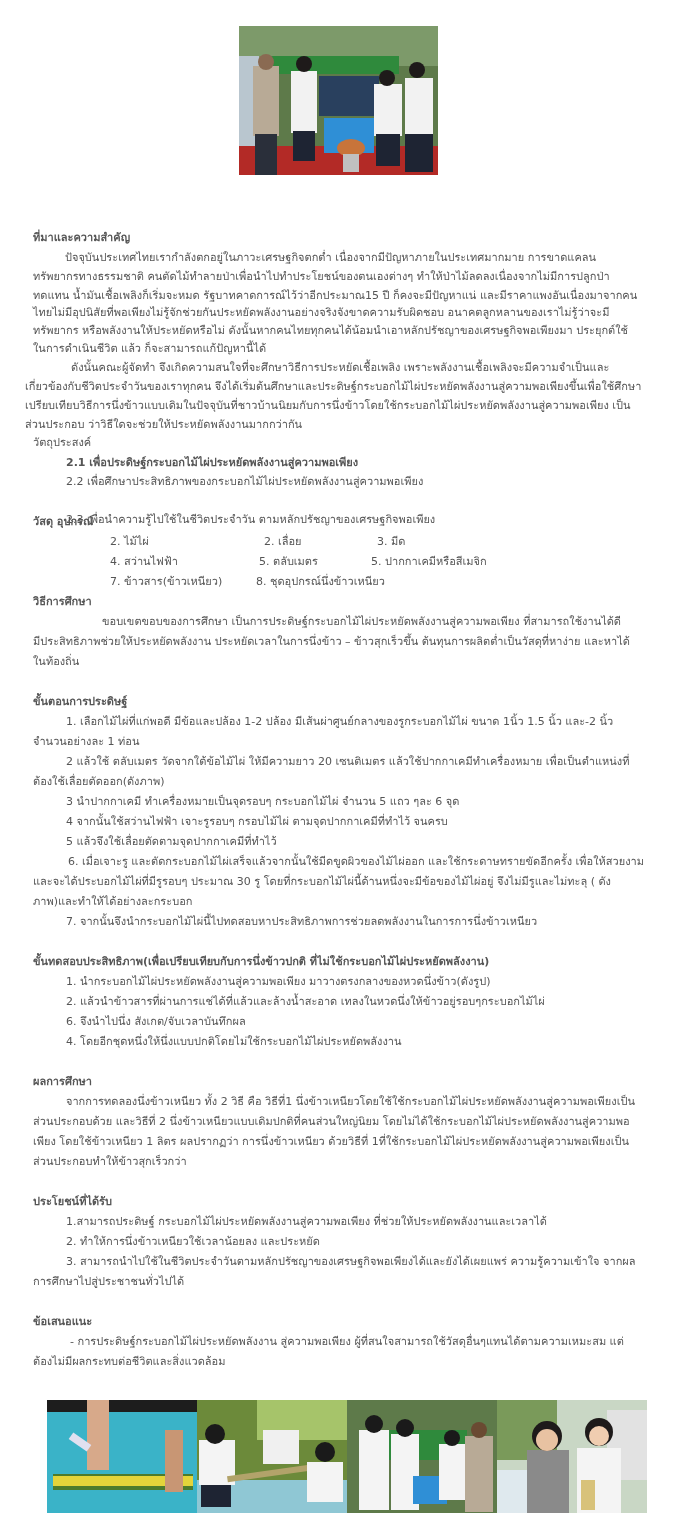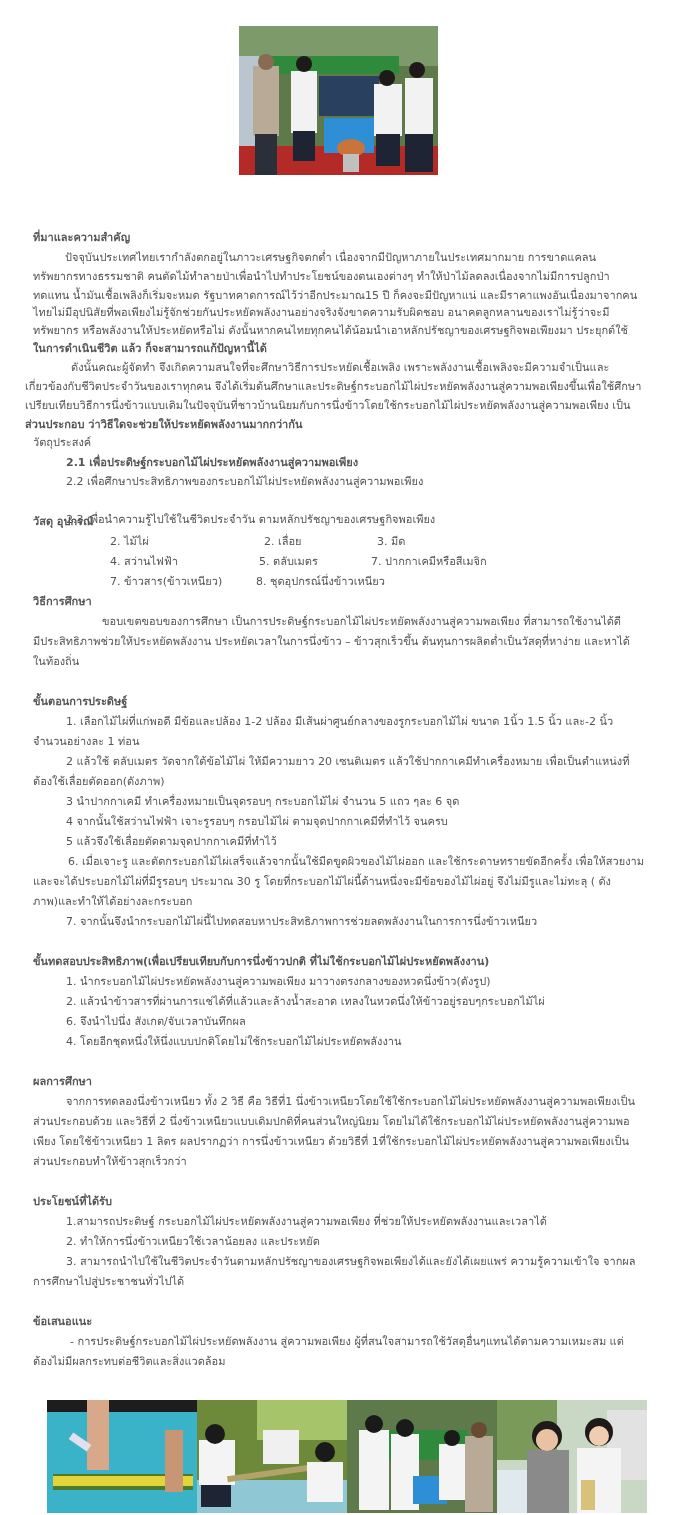--- a/index.html
+++ b/index.html
@@ -46,39 +46,39 @@
 </div>
 
 <div class="content">
 
   <div class="line h" style="left:33px;top:231px;">ที่มาและความสำคัญ</div>
   <div class="line" style="left:65px;top:251px;">ปัจจุบันประเทศไทยเรากำลังตกอยู่ในภาวะเศรษฐกิจตกต่ำ เนื่องจากมีปัญหาภายในประเทศมากมาย     การขาดแคลน</div>
   <div class="line" style="left:33px;top:270px;">ทรัพยากรทางธรรมชาติ  คนตัดไม้ทำลายป่าเพื่อนำไปทำประโยชน์ของตนเองต่างๆ ทำให้ป่าไม้ลดลงเนื่องจากไม่มีการปลูกป่า</div>
   <div class="line" style="left:33px;top:289px;">ทดแทน น้ำมันเชื้อเพลิงก็เริ่มจะหมด รัฐบาทคาดการณ์ไว้ว่าอีกประมาณ15 ปี ก็คงจะมีปัญหาแน่  และมีราคาแพงอันเนื่องมาจากคน</div>
   <div class="line" style="left:33px;top:306px;">ไทยไม่มีอุปนิสัยที่พอเพียงไม่รู้จักช่วยกันประหยัดพลังงานอย่างจริงจังขาดความรับผิดชอบ  อนาคตลูกหลานของเราไม่รู้ว่าจะมี</div>
   <div class="line" style="left:33px;top:324px;">ทรัพยากร หรือพลังงานให้ประหยัดหรือไม่  ดังนั้นหากคนไทยทุกคนได้น้อมนำเอาหลักปรัชญาของเศรษฐกิจพอเพียงมา ประยุกต์ใช้</div>
-  <div class="line" style="left:33px;top:342px;font-weight:bold;">ในการดำเนินชีวิต แล้ว ก็จะสามารถแก้ปัญหานี้ได้</div>
+  <div class="line" style="left:33px;top:342px;">ในการดำเนินชีวิต แล้ว ก็จะสามารถแก้ปัญหานี้ได้</div>
 
   <div class="line" style="left:71px;top:361px;">ดังนั้นคณะผู้จัดทำ จึงเกิดความสนใจที่จะศึกษาวิธีการประหยัดเชื้อเพลิง เพราะพลังงานเชื้อเพลิงจะมีความจำเป็นและ</div>
   <div class="line" style="left:25px;top:380px;">เกี่ยวข้องกับชีวิตประจำวันของเราทุกคน  จึงได้เริ่มต้นศึกษาและประดิษฐ์กระบอกไม้ไผ่ประหยัดพลังงานสู่ความพอเพียงขึ้นเพื่อใช้ศึกษา</div>
   <div class="line" style="left:25px;top:399px;">เปรียบเทียบวิธีการนึ่งข้าวแบบเดิมในปัจจุบันที่ชาวบ้านนิยมกับการนึ่งข้าวโดยใช้กระบอกไม้ไผ่ประหยัดพลังงานสู่ความพอเพียง เป็น</div>
-  <div class="line" style="left:25px;top:418px;font-weight:bold;">ส่วนประกอบ  ว่าวิธีใดจะช่วยให้ประหยัดพลังงานมากกว่ากัน</div>
+  <div class="line" style="left:25px;top:418px;">ส่วนประกอบ  ว่าวิธีใดจะช่วยให้ประหยัดพลังงานมากกว่ากัน</div>
 
   <div class="line" style="left:33px;top:436px;">วัตถุประสงค์</div>
   <div class="line h" style="left:66px;top:456px;">2.1  เพื่อประดิษฐ์กระบอกไม้ไผ่ประหยัดพลังงานสู่ความพอเพียง</div>
   <div class="line" style="left:66px;top:475px;">2.2  เพื่อศึกษาประสิทธิภาพของกระบอกไม้ไผ่ประหยัดพลังงานสู่ความพอเพียง</div>
   <div class="line" style="left:66px;top:513px;">2.3  เพื่อนำความรู้ไปใช้ในชีวิตประจำวัน  ตามหลักปรัชญาของเศรษฐกิจพอเพียง</div>
 
   <div class="line h" style="left:33px;top:515px;">วัสดุ  อุปกรณ์</div>
   <div class="line" style="left:110px;top:535px;">2.  ไม้ไผ่</div>
   <div class="line" style="left:264px;top:535px;">2.  เลื่อย</div>
   <div class="line" style="left:377px;top:535px;">3.  มีด</div>
   <div class="line" style="left:110px;top:555px;">4.  สว่านไฟฟ้า</div>
   <div class="line" style="left:259px;top:555px;">5.  ตลับเมตร</div>
-  <div class="line" style="left:371px;top:555px;">7.  ปากกาเคมีหรือสีเมจิก</div>
+  <div class="line" style="left:371px;top:555px;">5.  ปากกาเคมีหรือสีเมจิก</div>
   <div class="line" style="left:110px;top:575px;">7.  ข้าวสาร(ข้าวเหนียว)</div>
   <div class="line" style="left:256px;top:575px;">8.  ชุดอุปกรณ์นึ่งข้าวเหนียว</div>
 
   <div class="line h" style="left:33px;top:595px;">วิธีการศึกษา</div>
   <div class="line" style="left:102px;top:615px;text-align:center;">ขอบเขตขอบของการศึกษา    เป็นการประดิษฐ์กระบอกไม้ไผ่ประหยัดพลังงานสู่ความพอเพียง  ที่สามารถใช้งานได้ดี</div>
   <div class="line" style="left:33px;top:635px;">มีประสิทธิภาพช่วยให้ประหยัดพลังงาน  ประหยัดเวลาในการนึ่งข้าว – ข้าวสุกเร็วขึ้น  ต้นทุนการผลิตต่ำเป็นวัสดุที่หาง่าย และหาได้</div>
   <div class="line" style="left:33px;top:655px;">ในท้องถิ่น</div>
 
   <div class="line h" style="left:33px;top:695px;">ขั้นตอนการประดิษฐ์</div>
   <div class="line" style="left:66px;top:715px;">1. เลือกไม้ไผ่ที่แก่พอดี มีข้อและปล้อง 1-2  ปล้อง มีเส้นผ่าศูนย์กลางของรูกระบอกไม้ไผ่ ขนาด 1นิ้ว 1.5 นิ้ว  และ-2  นิ้ว</div>

